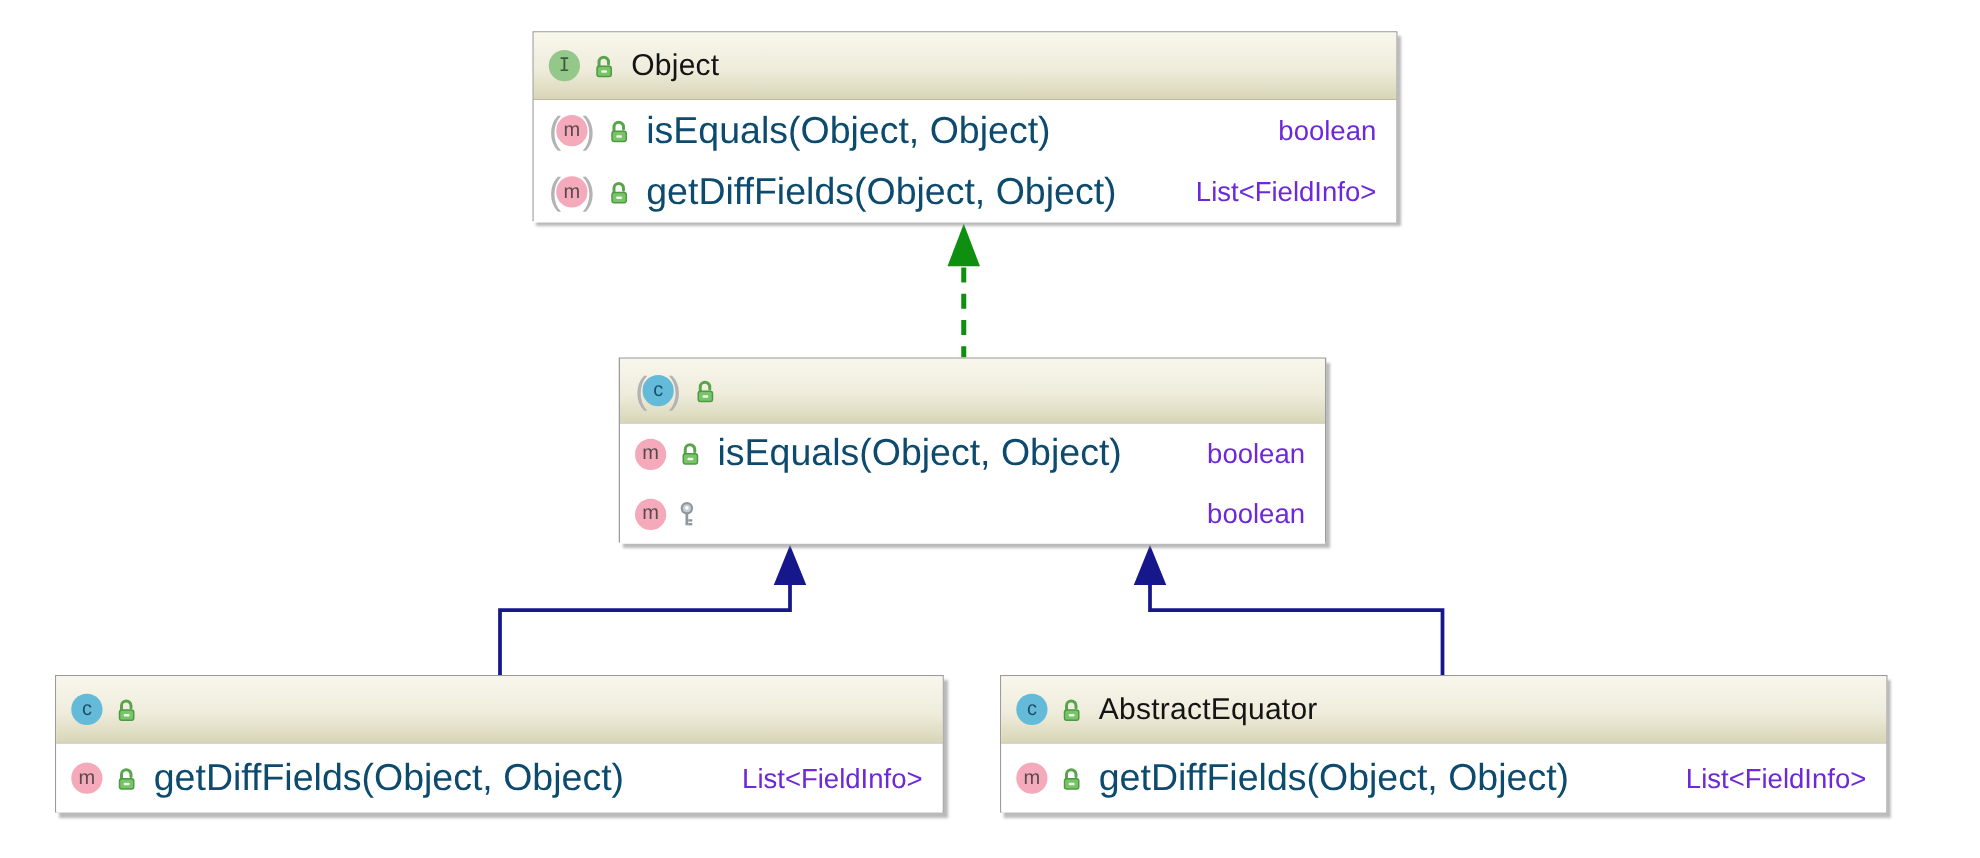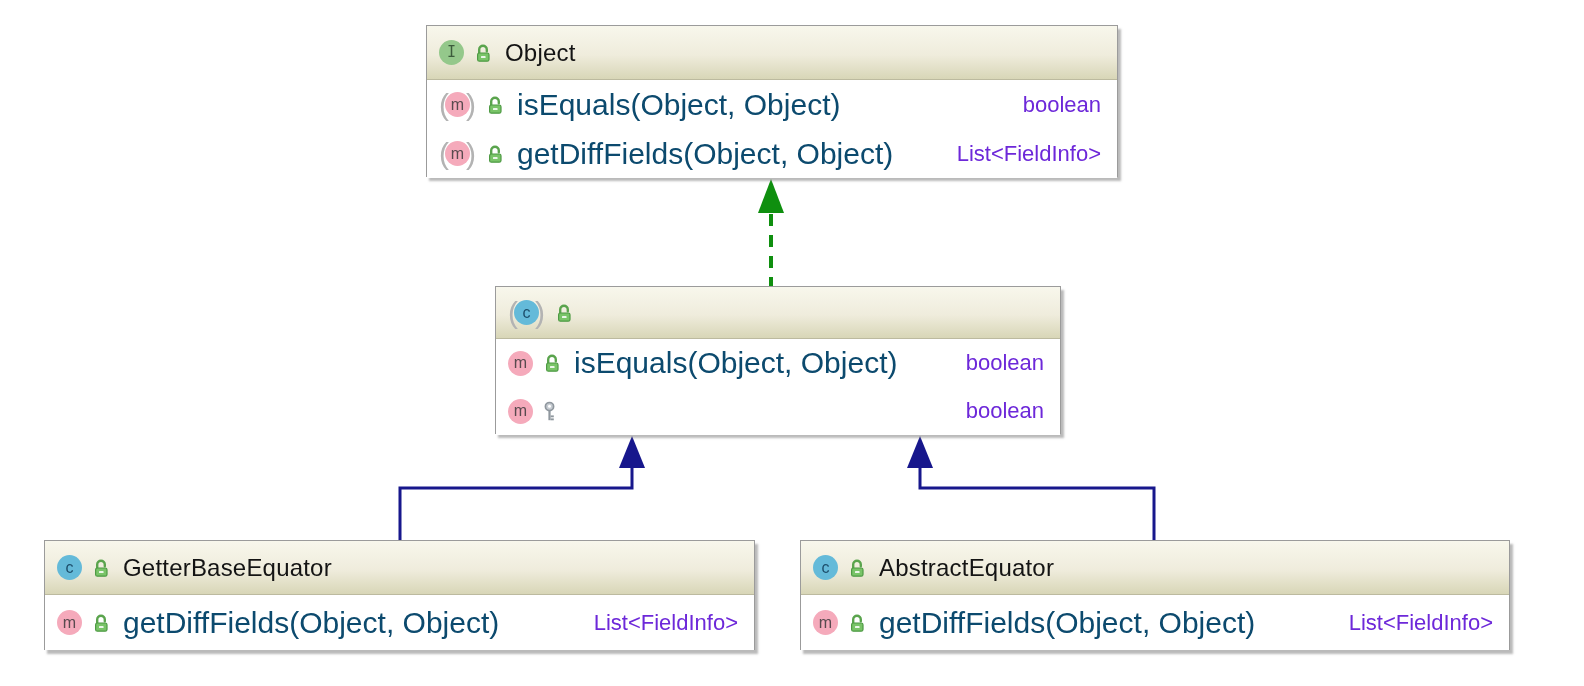--- a/index.html
+++ b/index.html
@@ -167,21 +167,20 @@
   <div class="class-box" id="box-getter">
     <div class="box-header">
       <span class="icon-circle ic-class">c</span>
       <span class="vis-icon">
         <svg width="20" height="20" viewBox="0 0 20 20">
             <path d="M6.2 10 V6.6 a3.8 3.8 0 0 1 7.6 0 V8.2" fill="none" stroke="#5aa44d" stroke-width="2.4" stroke-linecap="round"></path>
             <rect x="4.6" y="10" width="11.4" height="8.2" rx="1.8" fill="#79c468" stroke="#4e9a44" stroke-width="1.2"></rect>
             <rect x="8" y="13.1" width="4.6" height="2" rx="0.6" fill="#ffffff" opacity="0.85"></rect>
           </svg>
       </span>
-      <span class="box-title">GetterBaseEquator</span>
     </div>
     <div class="member-row">
       <span class="icon-circle ic-method">m</span>
       <span class="vis-icon">
         <svg width="20" height="20" viewBox="0 0 20 20">
             <path d="M6.2 10 V6.6 a3.8 3.8 0 0 1 7.6 0 V8.2" fill="none" stroke="#5aa44d" stroke-width="2.4" stroke-linecap="round"></path>
             <rect x="4.6" y="10" width="11.4" height="8.2" rx="1.8" fill="#79c468" stroke="#4e9a44" stroke-width="1.2"></rect>
             <rect x="8" y="13.1" width="4.6" height="2" rx="0.6" fill="#ffffff" opacity="0.85"></rect>
           </svg>
       </span>

